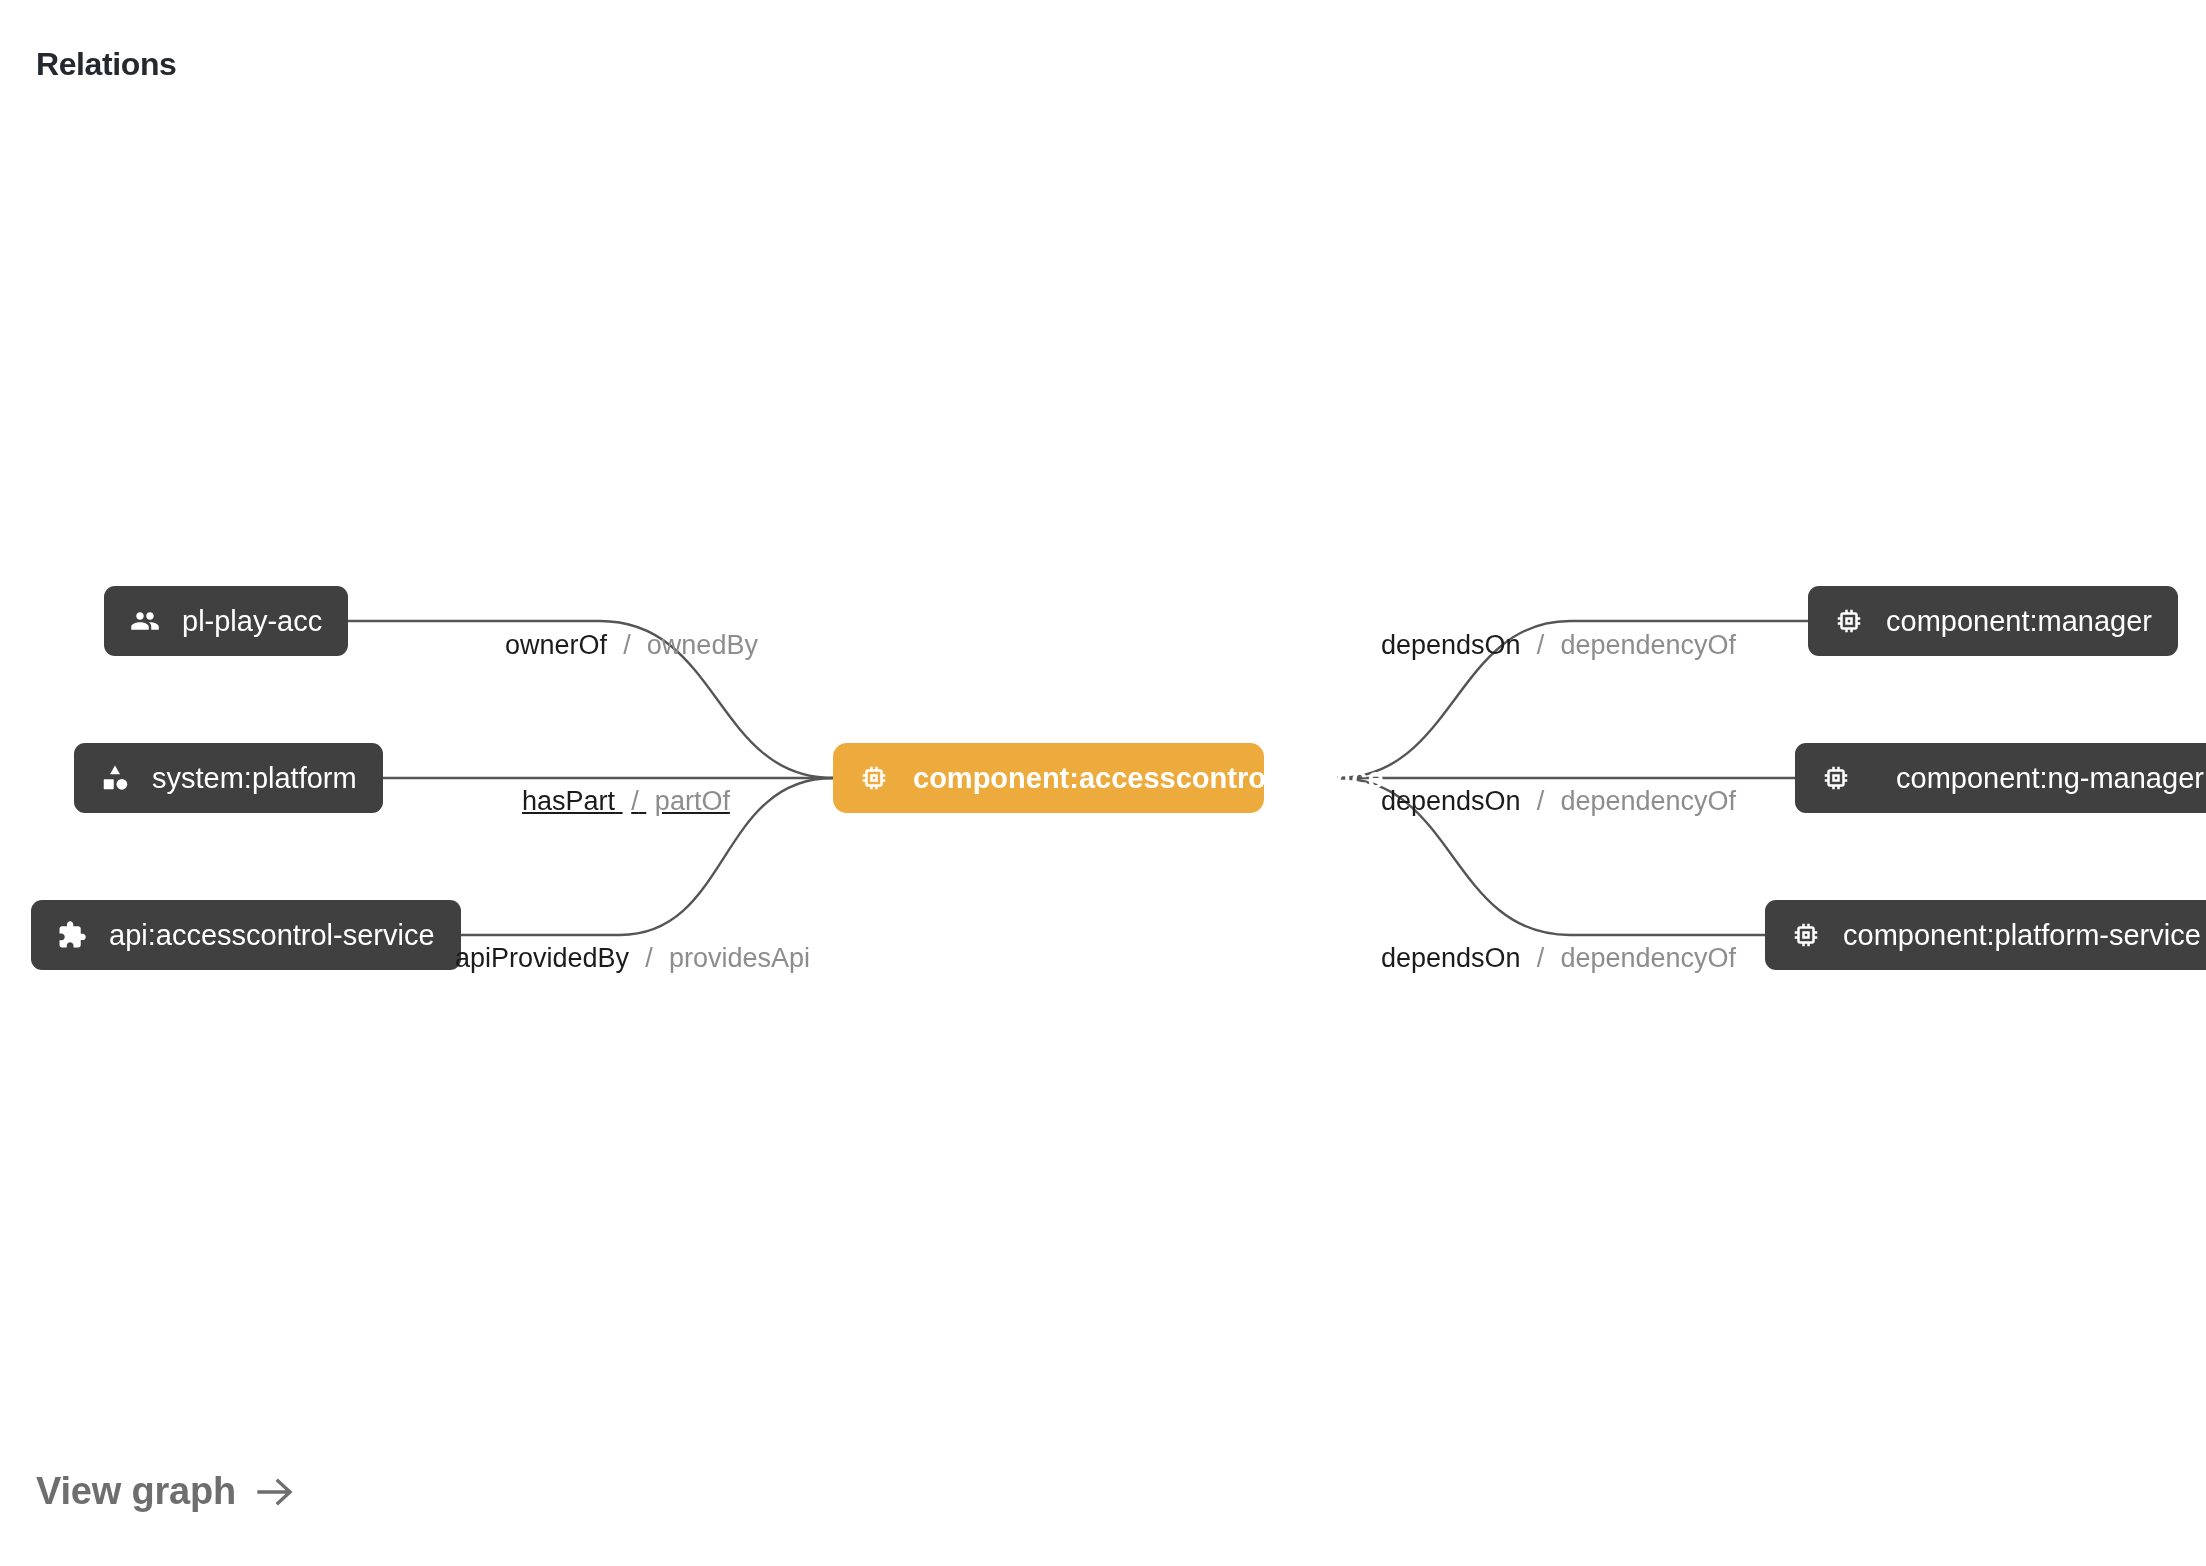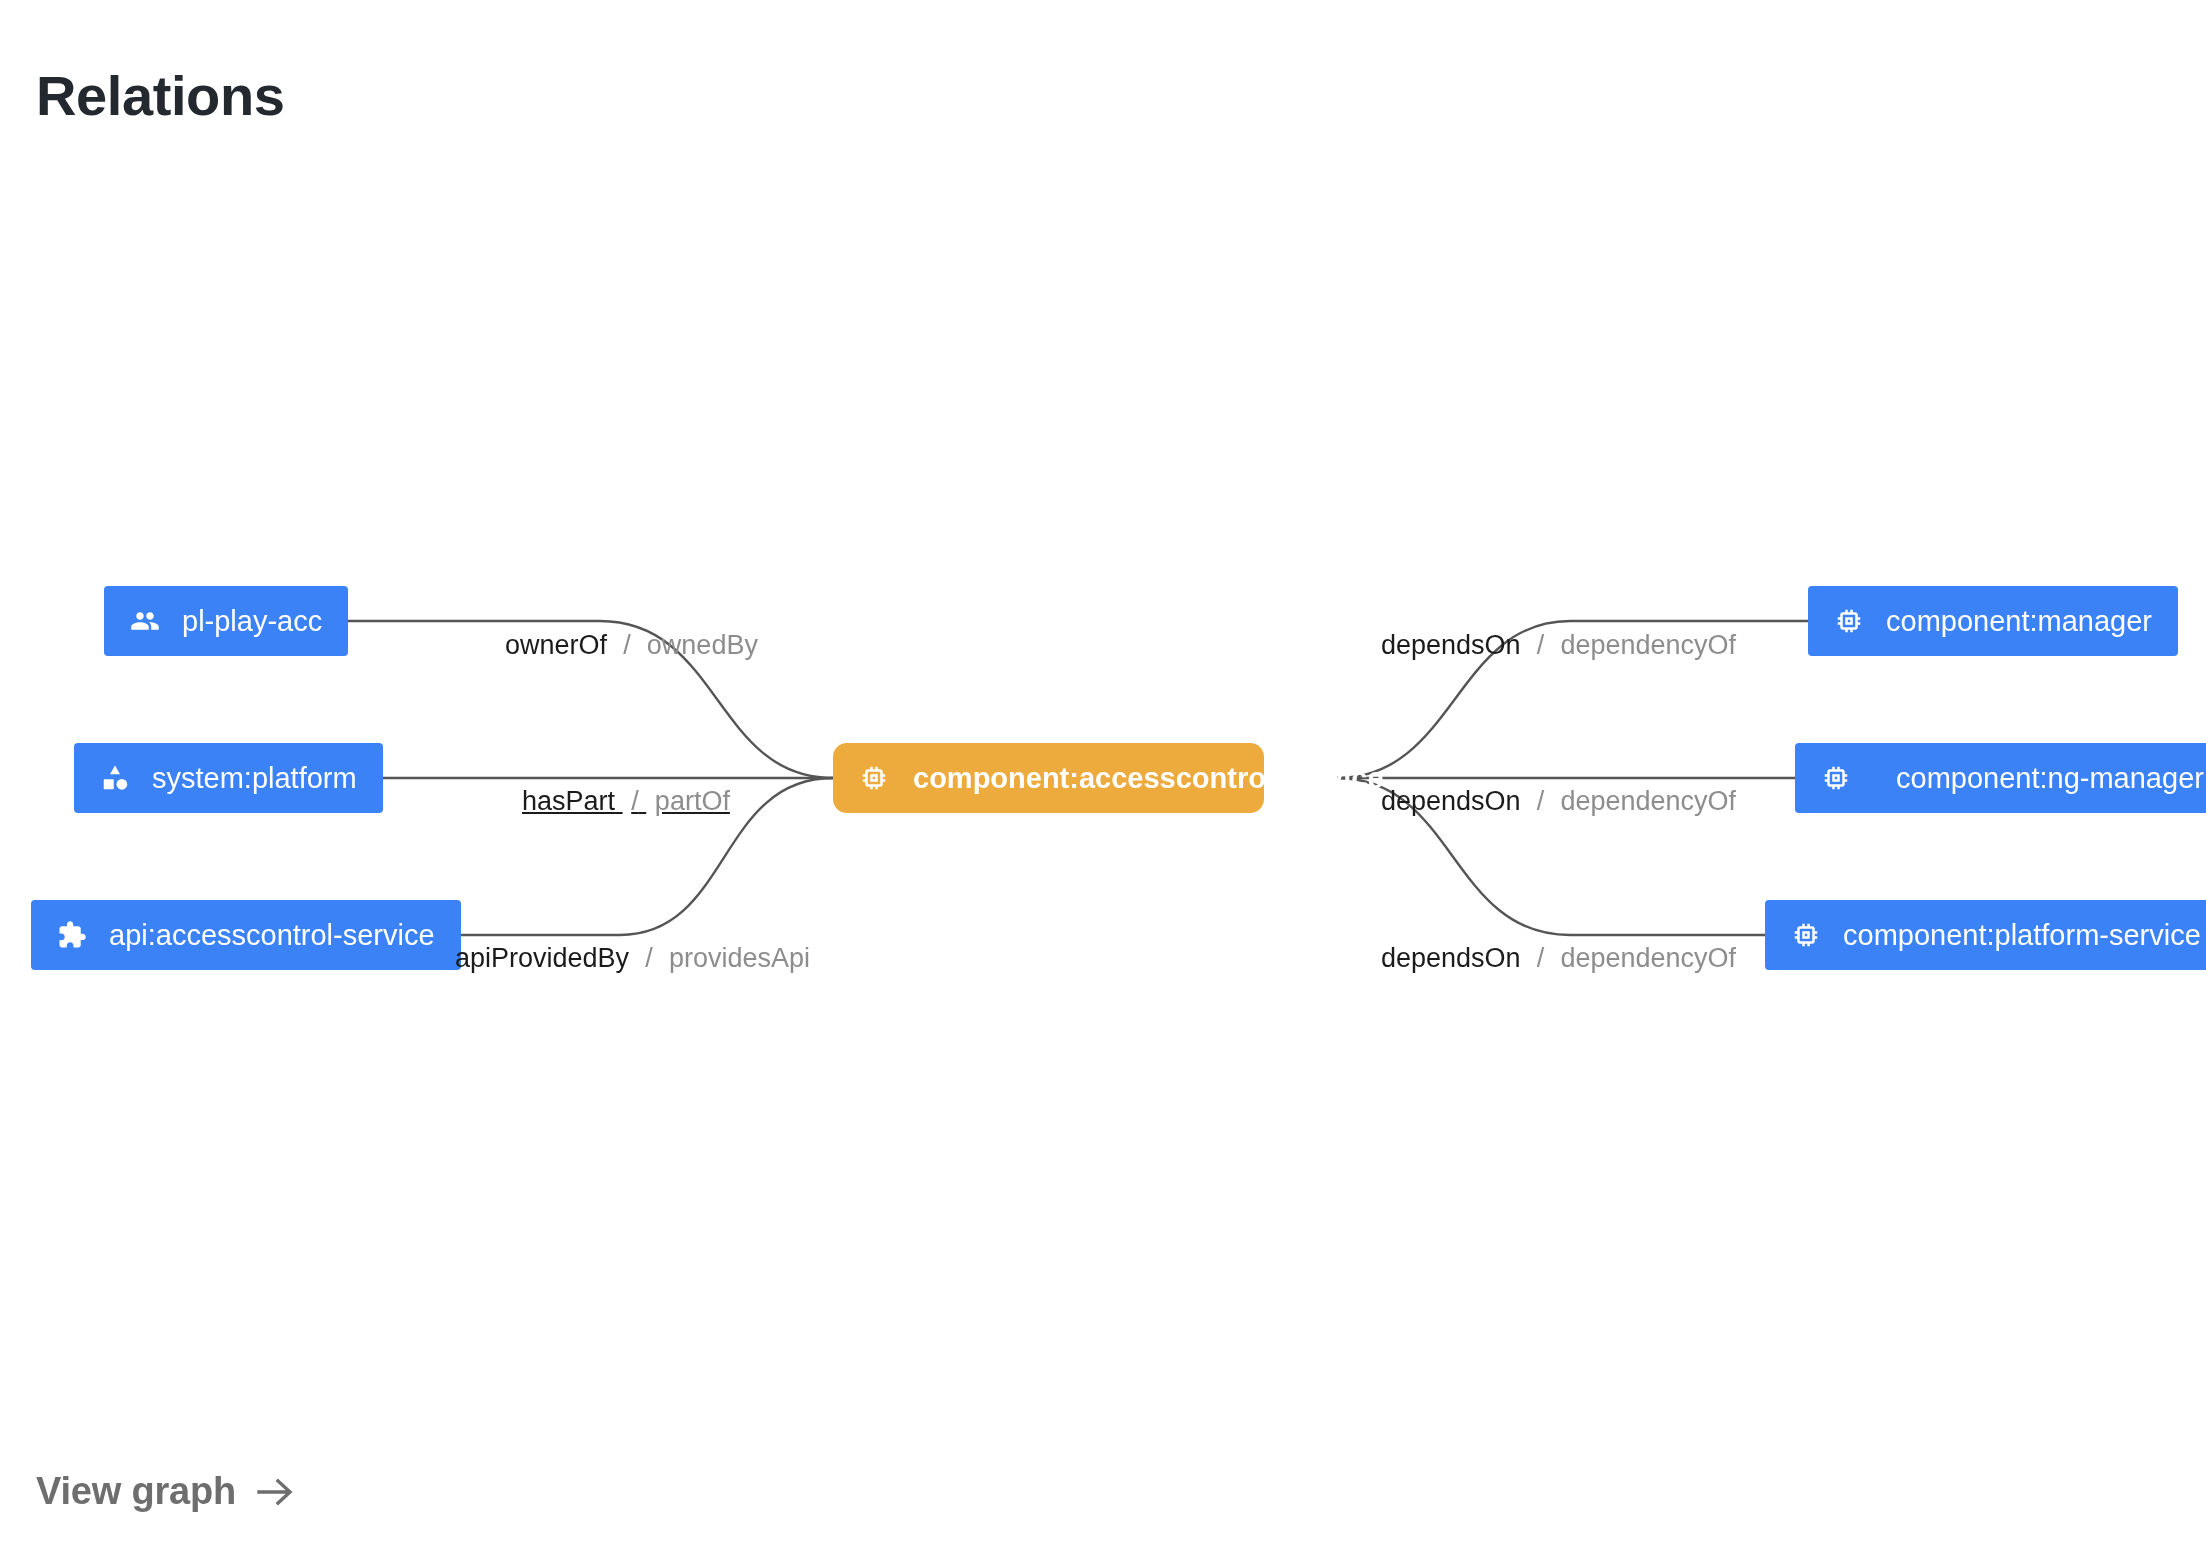--- a/index.html
+++ b/index.html
@@ -13,21 +13,21 @@
     height: 1566px;
     position: relative;
     font-family: "Liberation Sans", sans-serif;
     overflow: hidden;
   }
 
   .page-title {
     position: absolute;
     left: 36px;
     top: 24px;
-    font-size: 56px;
+    font-size: 32px;
     font-weight: bold;
     color: #24292f;
     letter-spacing: -0.4px;
     line-height: 1.2;
   }
 
   .graph-area {
     position: absolute;
     left: 0;
     top: 0;
@@ -42,22 +42,22 @@
     width: 2206px;
     height: 1566px;
     pointer-events: none;
   }
 
   .node {
     position: absolute;
     display: flex;
     align-items: center;
     height: 70px;
-    border-radius: 4px;
-    background: #3b82f6;
+    border-radius: 11px;
+    background: #404040;
     color: #ffffff;
     padding: 0 26px;
     white-space: nowrap;
   }
   .node .node-icon {
     display: flex;
     align-items: center;
     justify-content: center;
     width: 30px;
     height: 30px;

